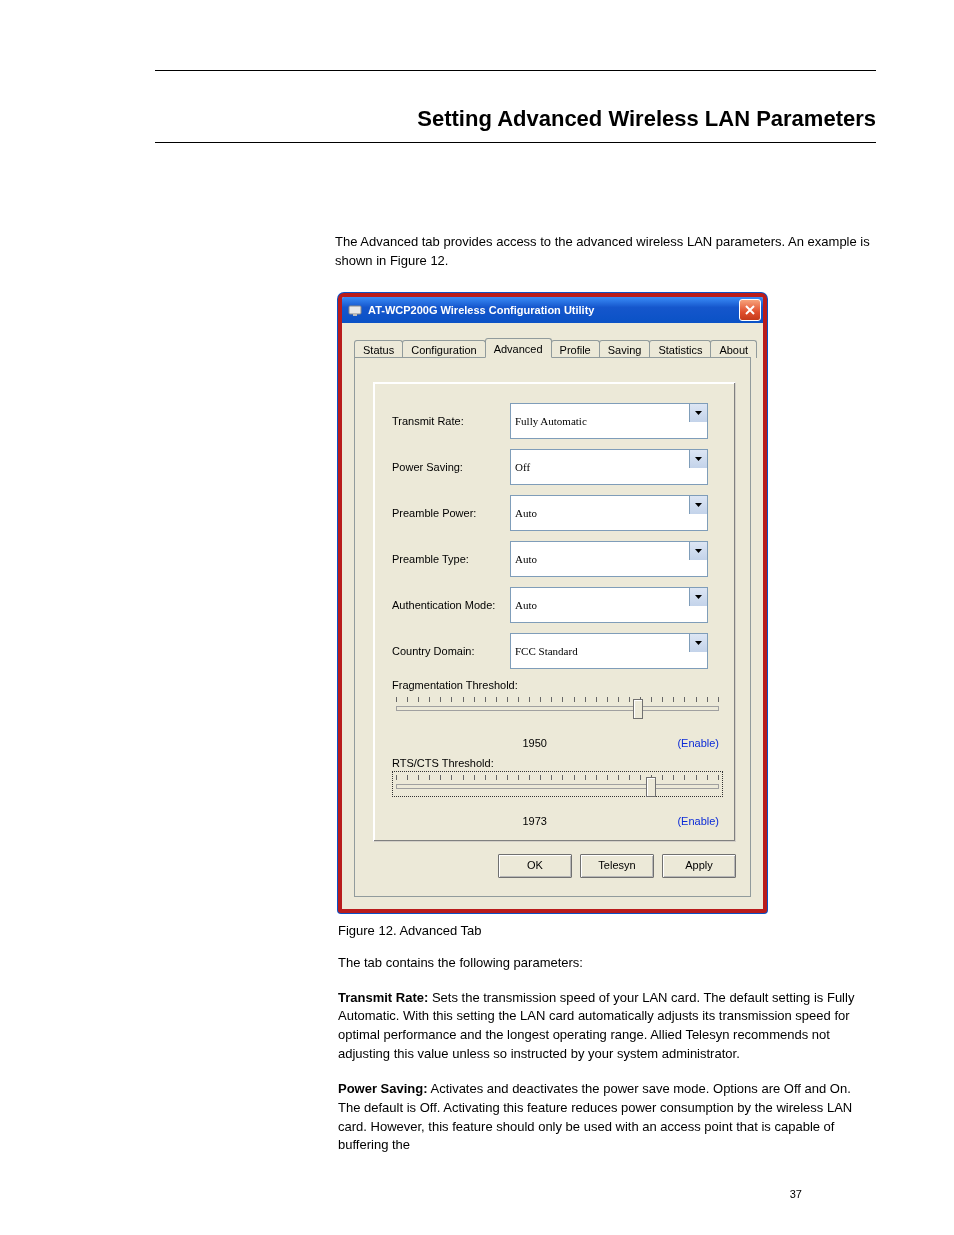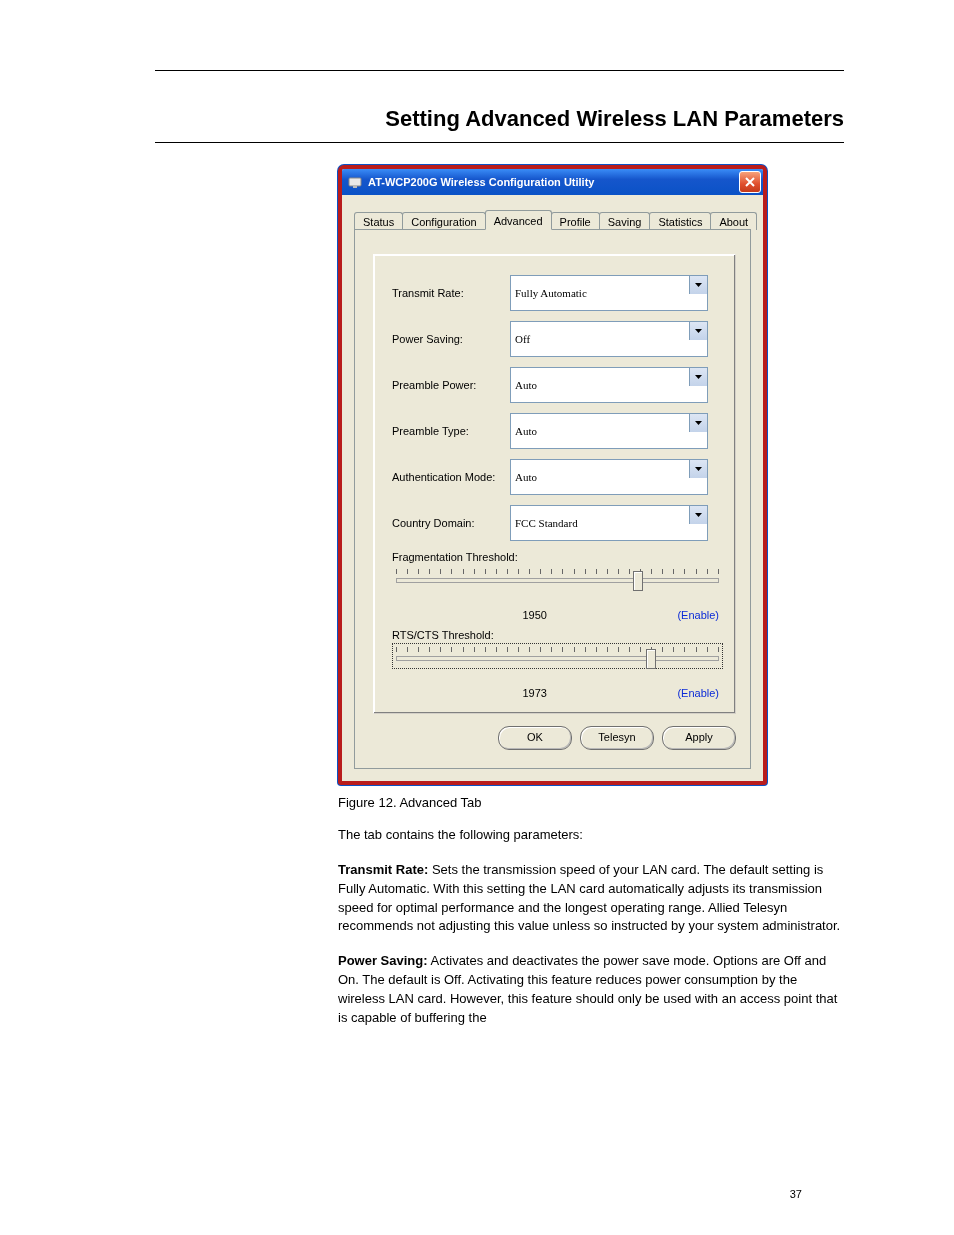--- a/index.html
+++ b/index.html
@@ -1,16 +1,16 @@
 <!DOCTYPE html>
 <html><head>
 <meta charset="utf-8">
 <style>
   html,body{margin:0;padding:0;background:#fff;font-family:"Times New Roman",serif;color:#000}
-  .page{width:954px;height:1235px;position:relative;margin:0 auto;box-sizing:border-box;padding:60px 110px 0 0}
+  .page{width:954px;height:1235px;position:relative;margin:0 auto;box-sizing:border-box;padding:60px 78px 0 0}
   .hr{border-top:1px solid #000;margin:10px 0 0 155px}
   .chapter-title{text-align:right;font-family:Arial,Helvetica,sans-serif;font-size:22px;font-weight:bold;margin:35px 0 0 155px}
   .chapter-rule{border-top:1px solid #000;margin:10px 0 0 155px}
   .intro{margin:90px 0 0 335px;font:13px Arial,Helvetica,sans-serif;line-height:1.45}
   .dialog-wrap{margin:22px 0 0 338px}
   .sans{font-family:Tahoma,Arial,Helvetica,sans-serif}
   
   .dlg{width:421px;border:4px solid #b91c1c;border-radius:6px 6px 3px 3px;background:#ece9d8;position:relative;box-shadow:0 0 0 1px #0a52c6}
   .titlebar{height:26px;background:linear-gradient(180deg,#3a8cf7 0%,#1556cc 40%,#0a52c6 100%);color:#fff;display:flex;align-items:center;padding:0 2px 0 6px;font:bold 11px Tahoma,Arial;border-radius:2px 2px 0 0;position:relative}
   .tb-icon{width:14px;height:14px;margin-right:6px;display:flex;align-items:center;justify-content:center}
@@ -36,37 +36,38 @@
   .slider-track.dotted{outline:1px dotted #333;outline-offset:-1px}
   .rail{position:absolute;left:4px;right:4px;top:13px;height:3px;border:1px solid #a0a0a0;background:#ece9d8}
   .ticks{position:absolute;left:4px;right:4px;top:4px;height:6px;display:flex;justify-content:space-between}
   .ticks span{width:1px;height:5px;background:#666;display:block}
   .thumb{position:absolute;width:8px;height:18px;top:6px;background:#ece9d8;border:1px solid #707070;box-shadow:inset 1px 1px 0 #fff}
   .sval-row{display:flex;align-items:center;font:11px Tahoma,Arial;margin-top:18px}
   .sval{flex:1;text-align:center}
   .enable{color:#0b2bd7;margin-right:4px}
   
   .btns{display:flex;justify-content:flex-end;gap:8px;margin-top:12px}
-  .btn{min-width:72px;height:22px;font:11px Tahoma,Arial;background:#ece9d8;border:1px solid #707070;border-radius:11px;box-shadow:inset 1px 1px 0 #fff, inset -1px -1px 0 #b8b8b8;text-align:center;line-height:20px;cursor:default}
+  .btn{min-width:72px;height:22px;font:11px Tahoma,Arial;background:#ece9d8;border:1px solid #707070;border-radius:1px;box-shadow:inset 1px 1px 0 #fff, inset -1px -1px 0 #b8b8b8;text-align:center;line-height:20px;cursor:default}
   
   .caption{font:13px Arial,Helvetica,sans-serif;margin:10px 0 0 338px}
   .body-text{font:13px Arial,Helvetica,sans-serif;line-height:1.45;margin:16px 0 0 338px}
   .term{font-weight:bold}
   .pagenum{position:absolute;right:152px;bottom:35px;font:11px Arial}
 </style>
 </head>
 <body>
 
 <div class="page">
 
   <div class="hr"></div>
 
   <div class="chapter-title sans">Setting Advanced Wireless LAN Parameters</div>
   <div class="chapter-rule"></div>
 
+  <div class="intro">The Advanced tab provides access to the advanced wireless LAN parameters. An example is shown in Figure 12.</div>
 
   <div class="dialog-wrap">
     <div class="dlg sans">
       <div class="titlebar">
         <span class="tb-icon">
           <svg width="14" height="14" viewBox="0 0 14 14">
               <rect x="1" y="3" width="12" height="8" rx="1" fill="#e8e8e8" stroke="#888"></rect>
               <rect x="5" y="11" width="4" height="2" fill="#bbb"></rect>
             </svg>
         </span>

